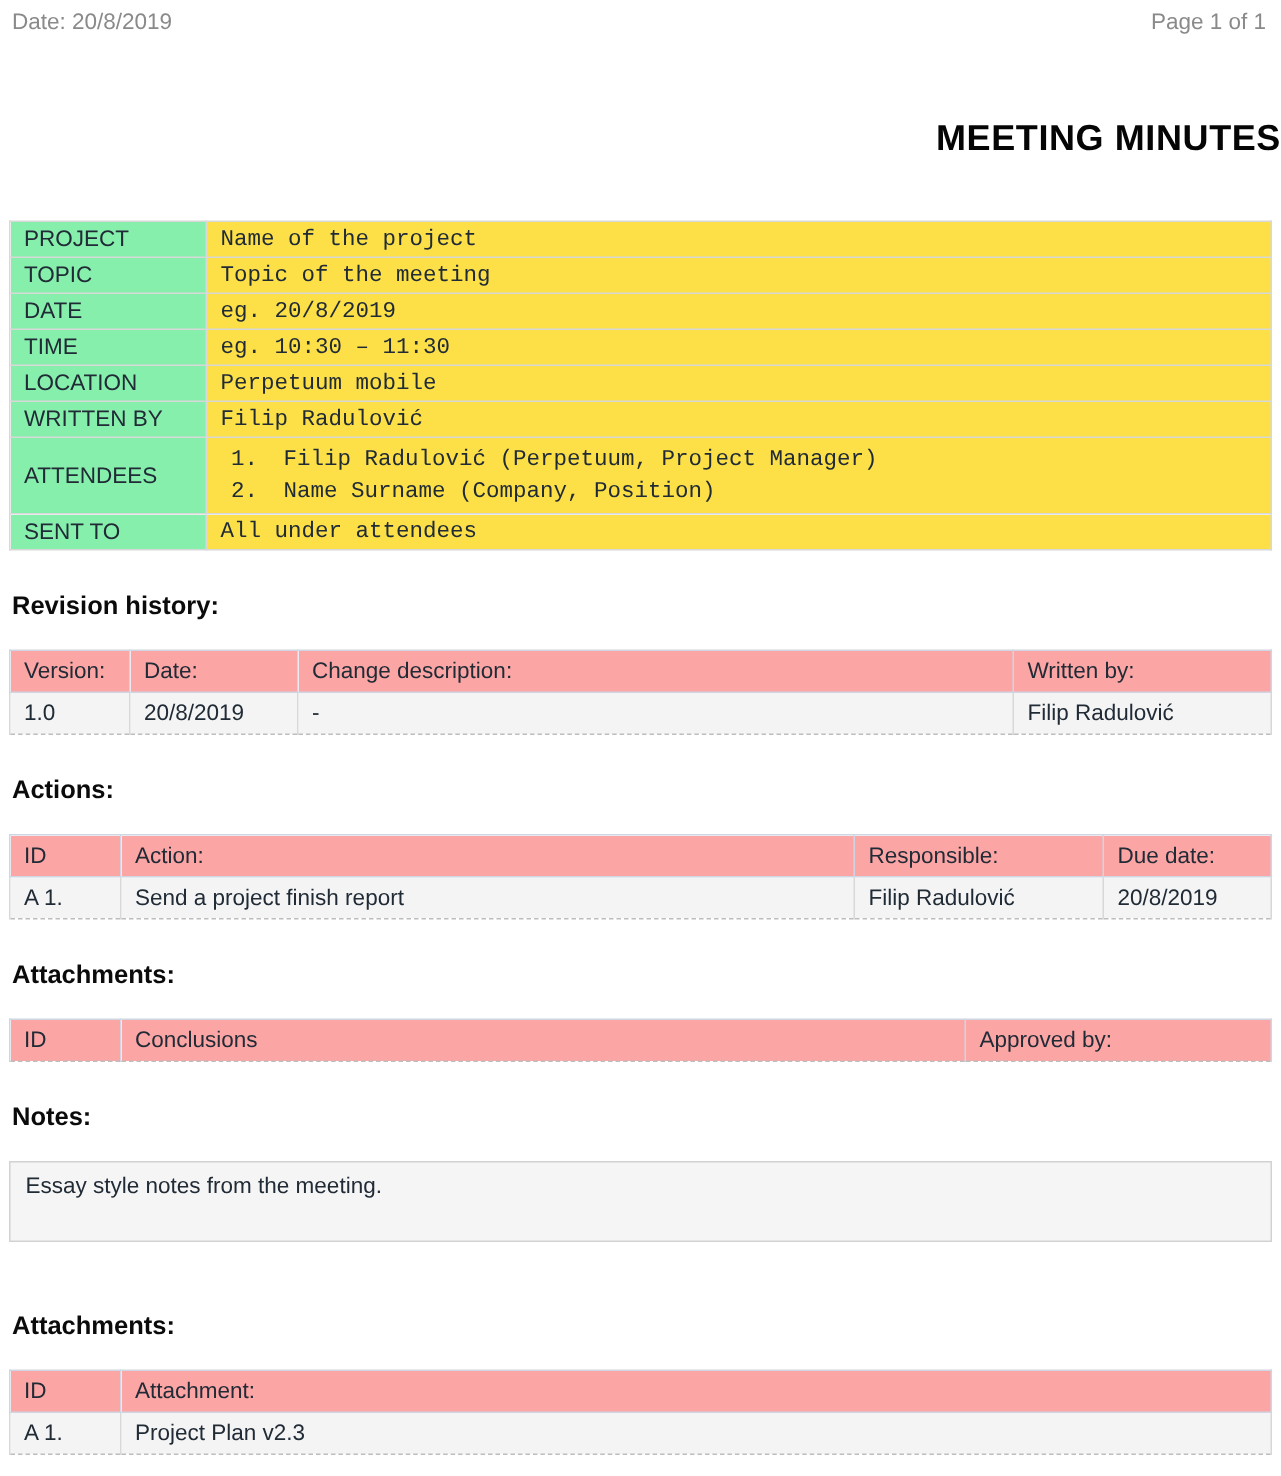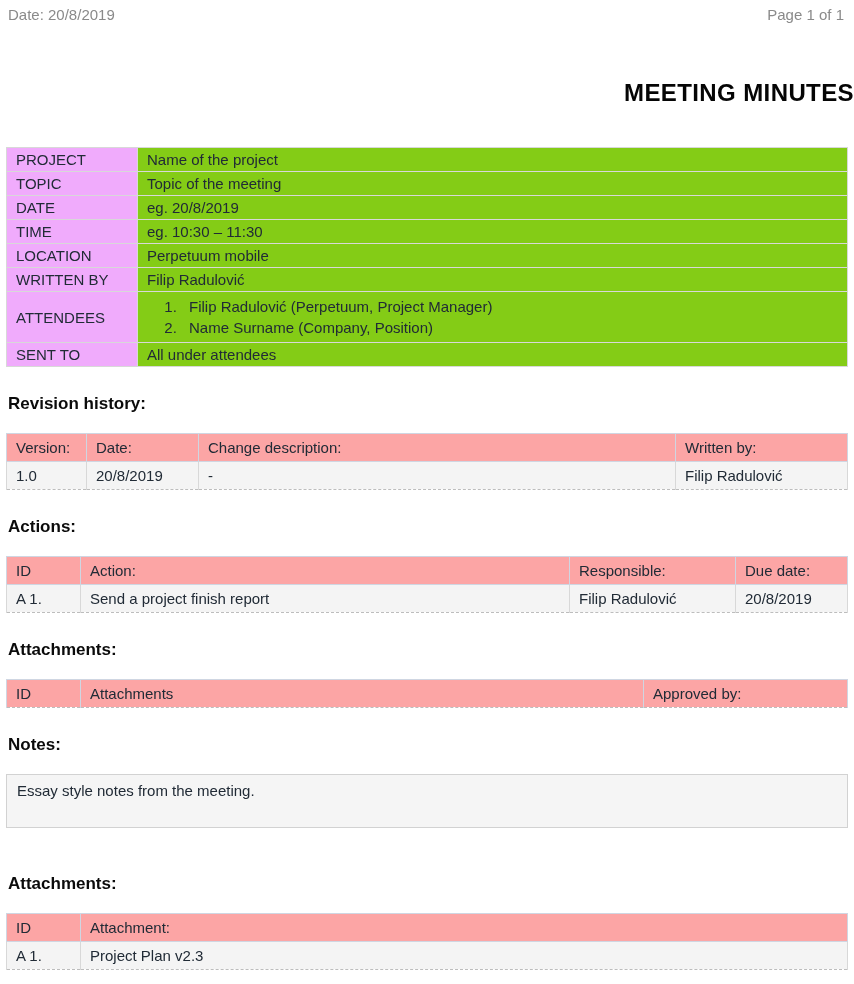--- a/index.html
+++ b/index.html
@@ -35,24 +35,24 @@
   }
   td {
     border: 1px solid #d8d8d8;
     padding: 2px 9px;
     line-height: 19px;
     vertical-align: middle;
     overflow: hidden;
   }
   
   .info-table td.label {
-    background: #f0abfc;
+    background: #86efac;
     width: 112px;
   }
-  .info-table td.value { background: #84cc16; }
+  .info-table td.value { background: #fde047; font-family: Liberation Mono, monospace; }
   .info-table ol {
     margin: 2px 0;
     padding-left: 34px;
   }
   .info-table li { padding-left: 8px; line-height: 21px; }
   
   .section-heading {
     font-size: 17px;
     font-weight: bold;
     color: #0b0b0b;
@@ -186,21 +186,21 @@
 <div class="section-heading">Attachments:</div>
 <table class="sec-table con-table">
   <colgroup>
       <col class="c-id">
       <col class="c1">
       <col class="c2">
     </colgroup>
   <tbody>
       <tr class="head">
     <td>ID</td>
-    <td>Attachments</td>
+    <td>Conclusions</td>
     <td>Approved by:</td>
   </tr>
 </tbody>
   </table>
 
 <div class="section-heading">Notes:</div>
 <div class="notes-box">
   <span>Essay style notes from the meeting.</span>
 </div>
 

